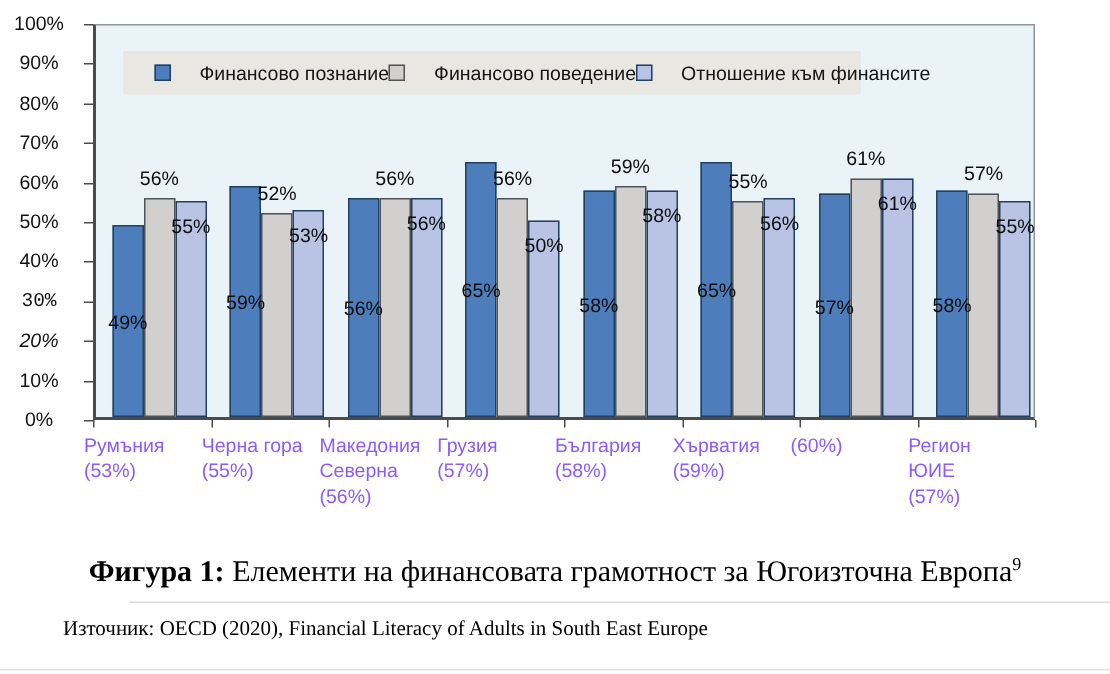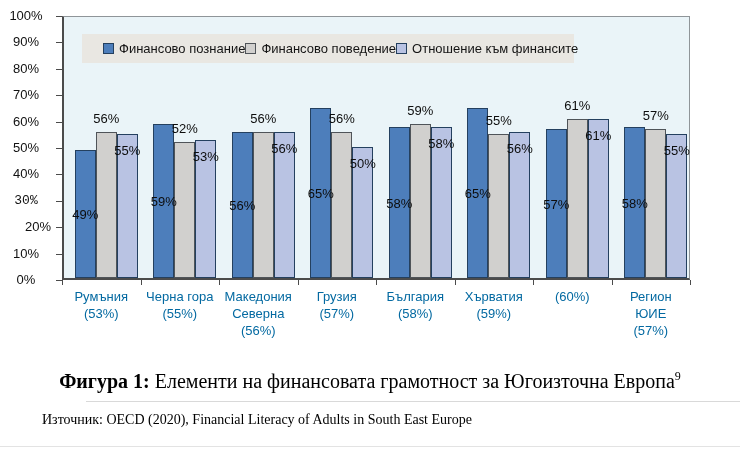--- a/index.html
+++ b/index.html
@@ -17,33 +17,33 @@
           border-bottom:2px solid #4b4b4b; }
 
   .y-tick-label { position:absolute; width:52px; text-align:center;
                   font-size:13px; color:#111; line-height:16px; }
   .y-tick { position:absolute; width:6px; height:1px; background:#4b4b4b; left:56px; }
   .x-tick { position:absolute; width:1px; height:5px; background:#4b4b4b; top:280px; }
 
   .legend { position:absolute; left:18px; top:17px; width:492px; height:29px;
             background:#e9e7e2; display:flex; align-items:center;
             justify-content:space-between; padding:0 21px; }
-  .legend-item { display:flex; align-items:center; gap:5px; }
+  .legend-item { display:flex; align-items:center; gap:19px; }
   .swatch { width:11px; height:11px; border:1px solid #3c4c66; flex:0 0 auto; }
   .legend-label { font-size:13px; color:#141414; white-space:nowrap; }
 
   .groups { position:absolute; left:0; top:0; right:0; bottom:0; }
   .group { position:absolute; top:0; bottom:0; }
   .bar { position:absolute; bottom:0; width:21px; border:1px solid #2a3f5f; }
   .bar-label { position:absolute; width:40px; text-align:center; font-size:13px;
                color:#0d0d0d; line-height:15px; z-index:3; white-space:nowrap; }
 
   .x-axis { position:absolute; left:62px; top:288px; width:628px; }
-  .category-label { position:absolute; text-align:center; font-size:13px;
-                    color:#0369a1; line-height:17px; }
+  .category-label { position:absolute; text-align:left; font-size:13px;
+                    color:#8b5cf6; line-height:17px; }
 
   
   .caption { position:absolute; top:369px; left:0; width:740px; text-align:center;
              font-family:"Liberation Serif", serif; font-size:20px; color:#000; }
   .caption .cap-prefix { font-weight:bold; }
   .caption sup { font-size:12px; }
   .divider { position:absolute; top:401px; left:86px; width:654px; height:1px;
              background:#d9d9d9; }
   .source { position:absolute; top:412px; left:42px;
             font-family:"Liberation Serif", serif; font-size:14px; color:#000; }
@@ -55,21 +55,21 @@
 
 <div class="page">
 
   <div class="chart">
 
     <div id="y-axis">
         <div class="y-tick-label" style="left: 0px; top: 272px;">0%</div>
         <div class="y-tick" style="top: 280px;"></div>
         <div class="y-tick-label" style="left: 0px; top: 245.6px;">10%</div>
         <div class="y-tick" style="top: 253.6px;"></div>
-        <div class="y-tick-label" style="left: 12px; top: 219.2px;">20%</div>
+        <div class="y-tick-label" style="left: 0px; top: 219.2px; font-style: italic;">20%</div>
         <div class="y-tick" style="top: 227.2px;"></div>
         <div class="y-tick-label" style="left: 0px; top: 192.8px; font-family: Liberation Mono, monospace;">30%</div>
         <div class="y-tick" style="top: 200.8px;"></div>
         <div class="y-tick-label" style="left: 0px; top: 166.4px;">40%</div>
         <div class="y-tick" style="top: 174.4px;"></div>
         <div class="y-tick-label" style="left: 0px; top: 140px;">50%</div>
         <div class="y-tick" style="top: 148px;"></div>
         <div class="y-tick-label" style="left: 0px; top: 113.6px;">60%</div>
         <div class="y-tick" style="top: 121.6px;"></div>
         <div class="y-tick-label" style="left: 0px; top: 87.2px;">70%</div>

